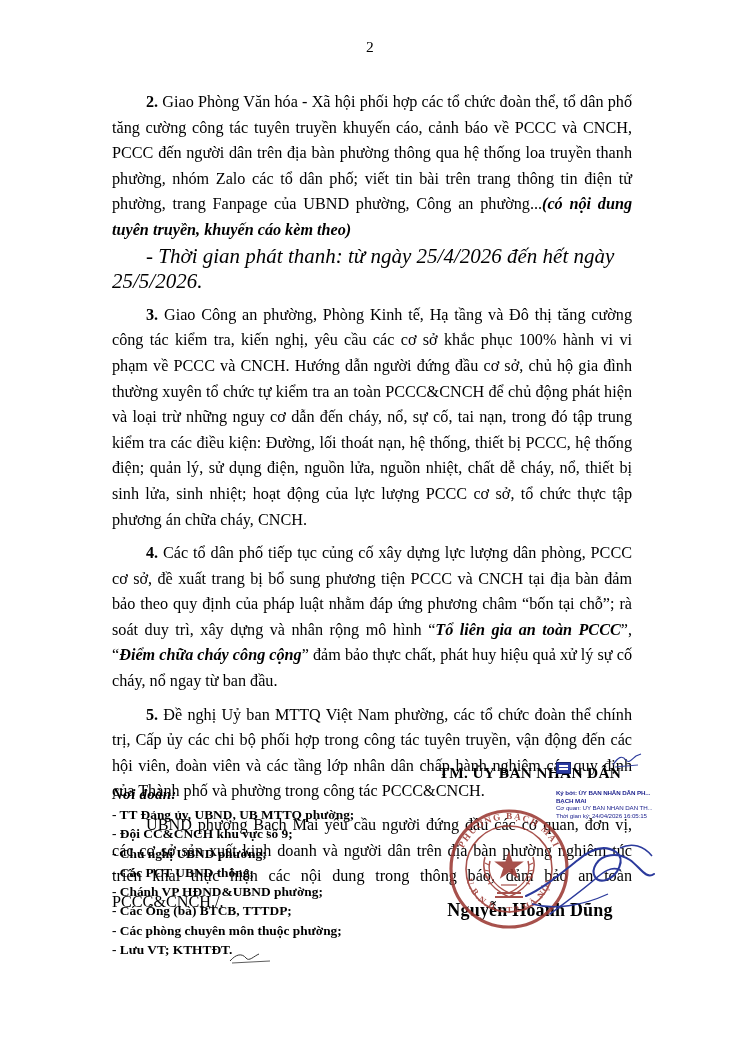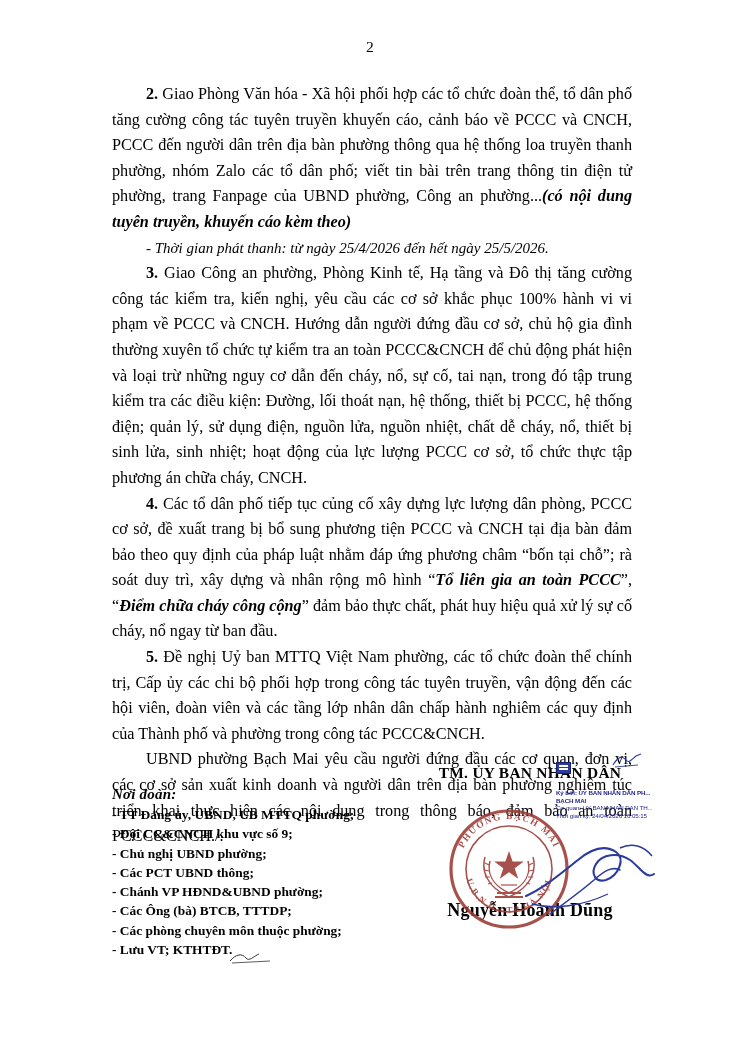--- a/index.html
+++ b/index.html
@@ -28,31 +28,31 @@
     font-size: 15.5px;
     letter-spacing: 0.2px;
   }
   .body-area {
     position: absolute;
     left: 112px;
     top: 82px;
     width: 520px;
   }
   p.para {
-    margin: 0 0 0 0;
+    margin: 8px 0 0 0;
     font-size: 16.2px;
     line-height: 25.6px;
     text-align: justify;
     text-justify: inter-word;
     text-indent: 34px;
     hyphens: none;
   }
   p.sub {
     margin: 0;
-    font-size: 15px;
+    font-size: 21px;
     line-height: 25.6px;
     text-indent: 34px;
     font-style: italic;
   }
   .b { font-weight: bold; }
   .bi { font-weight: bold; font-style: italic; }
 
   
   .footer {
     position: absolute;

